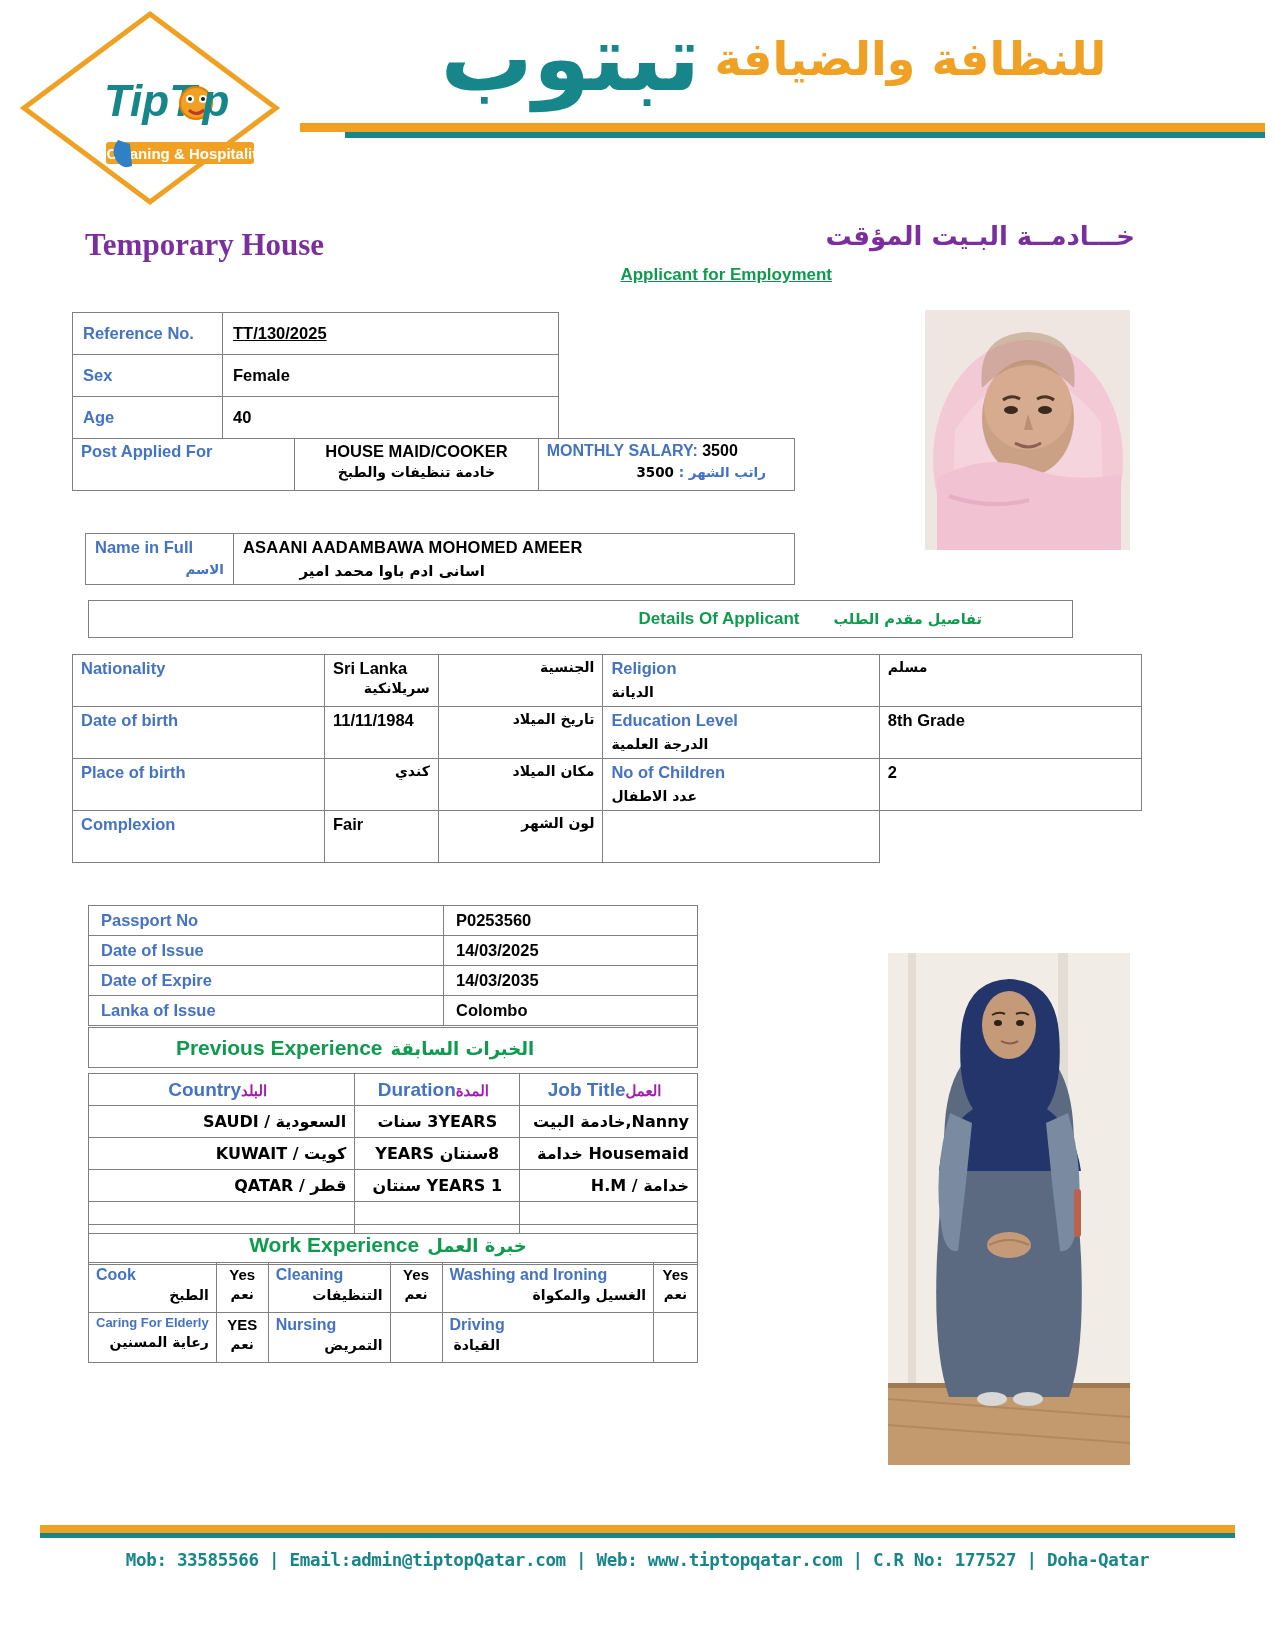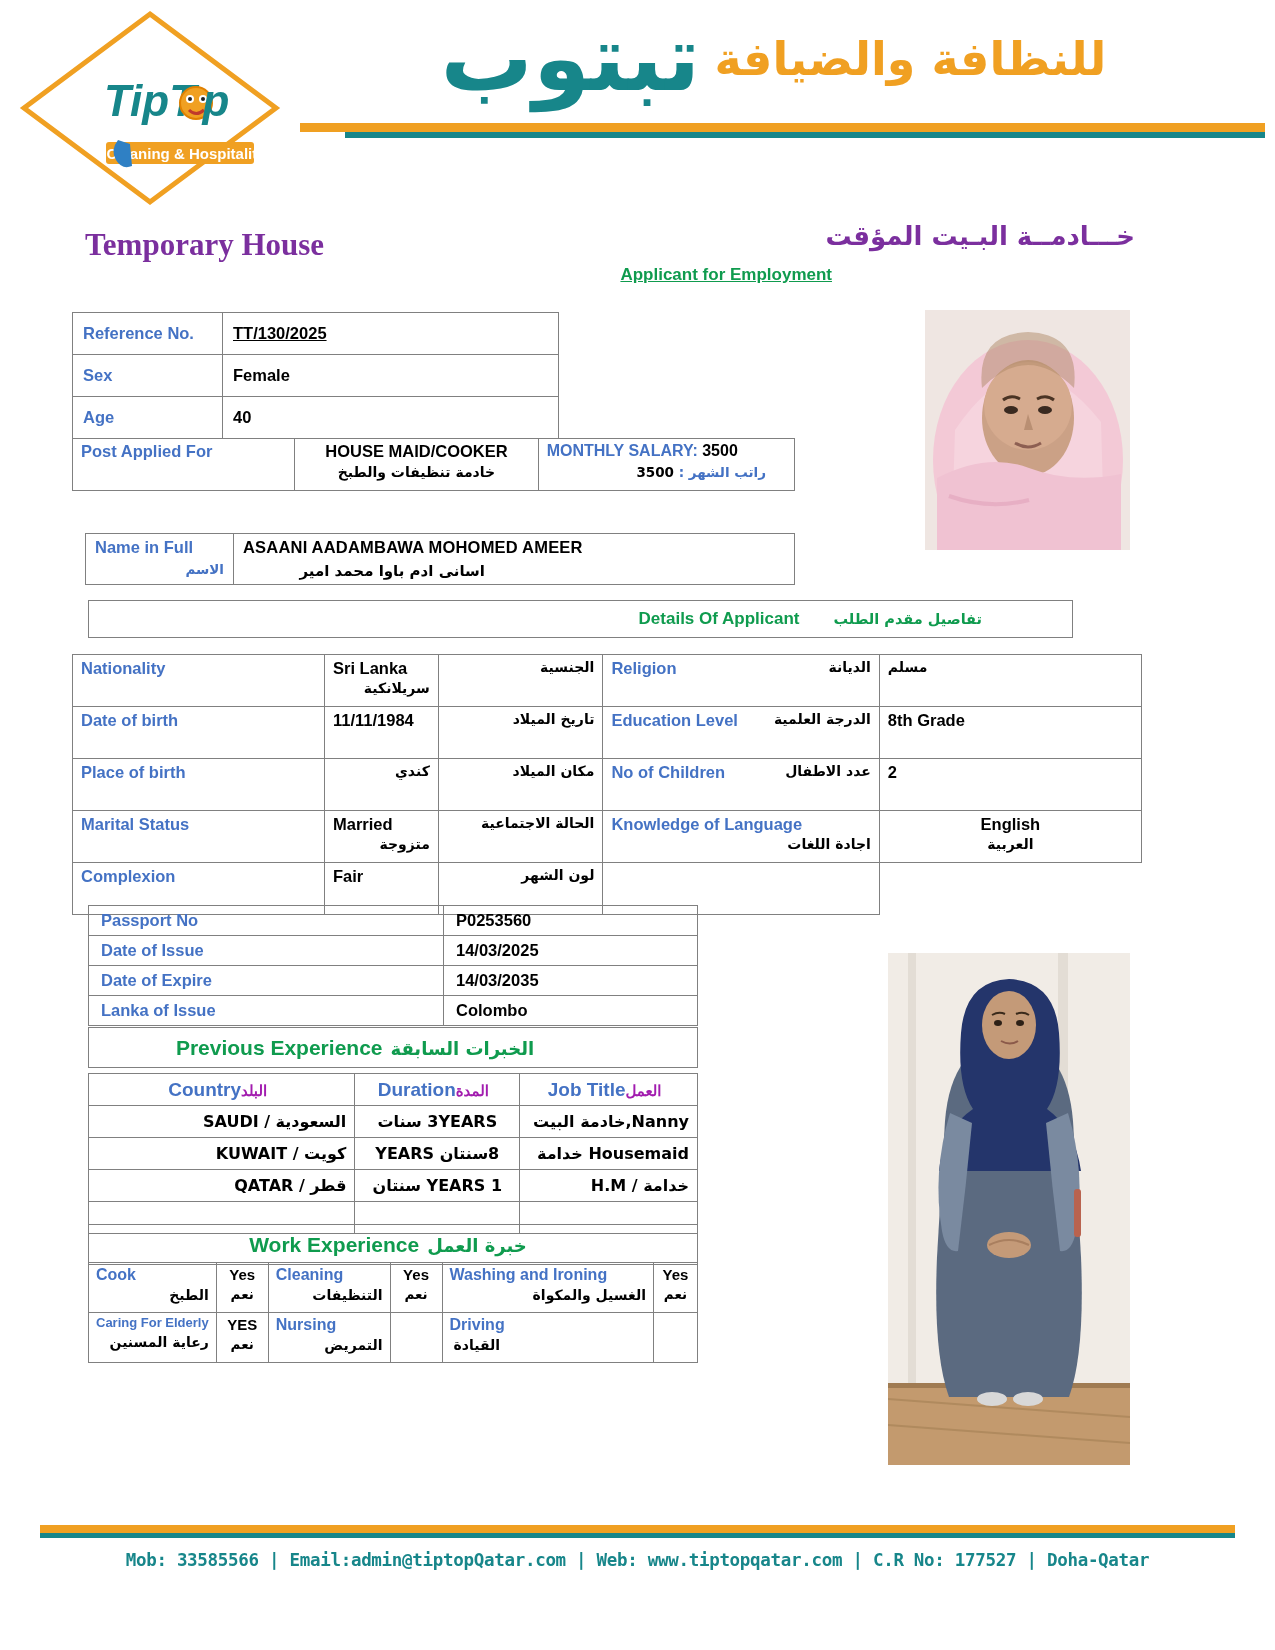--- a/index.html
+++ b/index.html
@@ -282,20 +282,21 @@
     direction: rtl;
     font-size: 14px;
     font-weight: bold;
     margin-top: 2px;
   }
   .k2-flex {
     display: flex;
     justify-content: space-between;
     align-items: flex-start;
     gap: 6px;
+    flex-direction: column;
   }
   .k2-stack .line2 {
     display: block;
     text-align: right;
     margin-top: 2px;
   }
 
   
   .passport-table {
     position: absolute;
@@ -665,36 +666,20 @@
       <td class="dt-ar ar">مكان الميلاد</td>
       <td class="dt-k2">
         <div class="k2-flex">
           <span class="lbl">No of Children</span>
           <span class="ar">عدد الاطفال</span>
         </div>
       </td>
       <td class="dt-v2 val">2</td>
     </tr>
 
-    <tr class="rowh">
-      <td class="dt-k lbl">Marital Status</td>
-      <td class="dt-v">
-        <div class="val">Married</div>
-        <div class="sub-ar">متزوجة</div>
-      </td>
-      <td class="dt-ar ar">الحالة الاجتماعية</td>
-      <td class="dt-k2 k2-stack">
-        <span class="lbl">Knowledge of Language</span>
-        <span class="ar line2">اجادة اللغات</span>
-      </td>
-      <td class="dt-v2">
-        <div class="val" style="text-align:center">English</div>
-        <div class="sub-ar" style="text-align:center">العربية</div>
-      </td>
-    </tr>
 
     <tr class="rowh">
       <td class="dt-k lbl">Complexion</td>
       <td class="dt-v val">Fair</td>
       <td class="dt-ar ar">لون الشهر</td>
       <td class="dt-k2"></td>
       <td class="dt-v2" style="border:none"></td>
     </tr>
   </tbody>
 </table>

